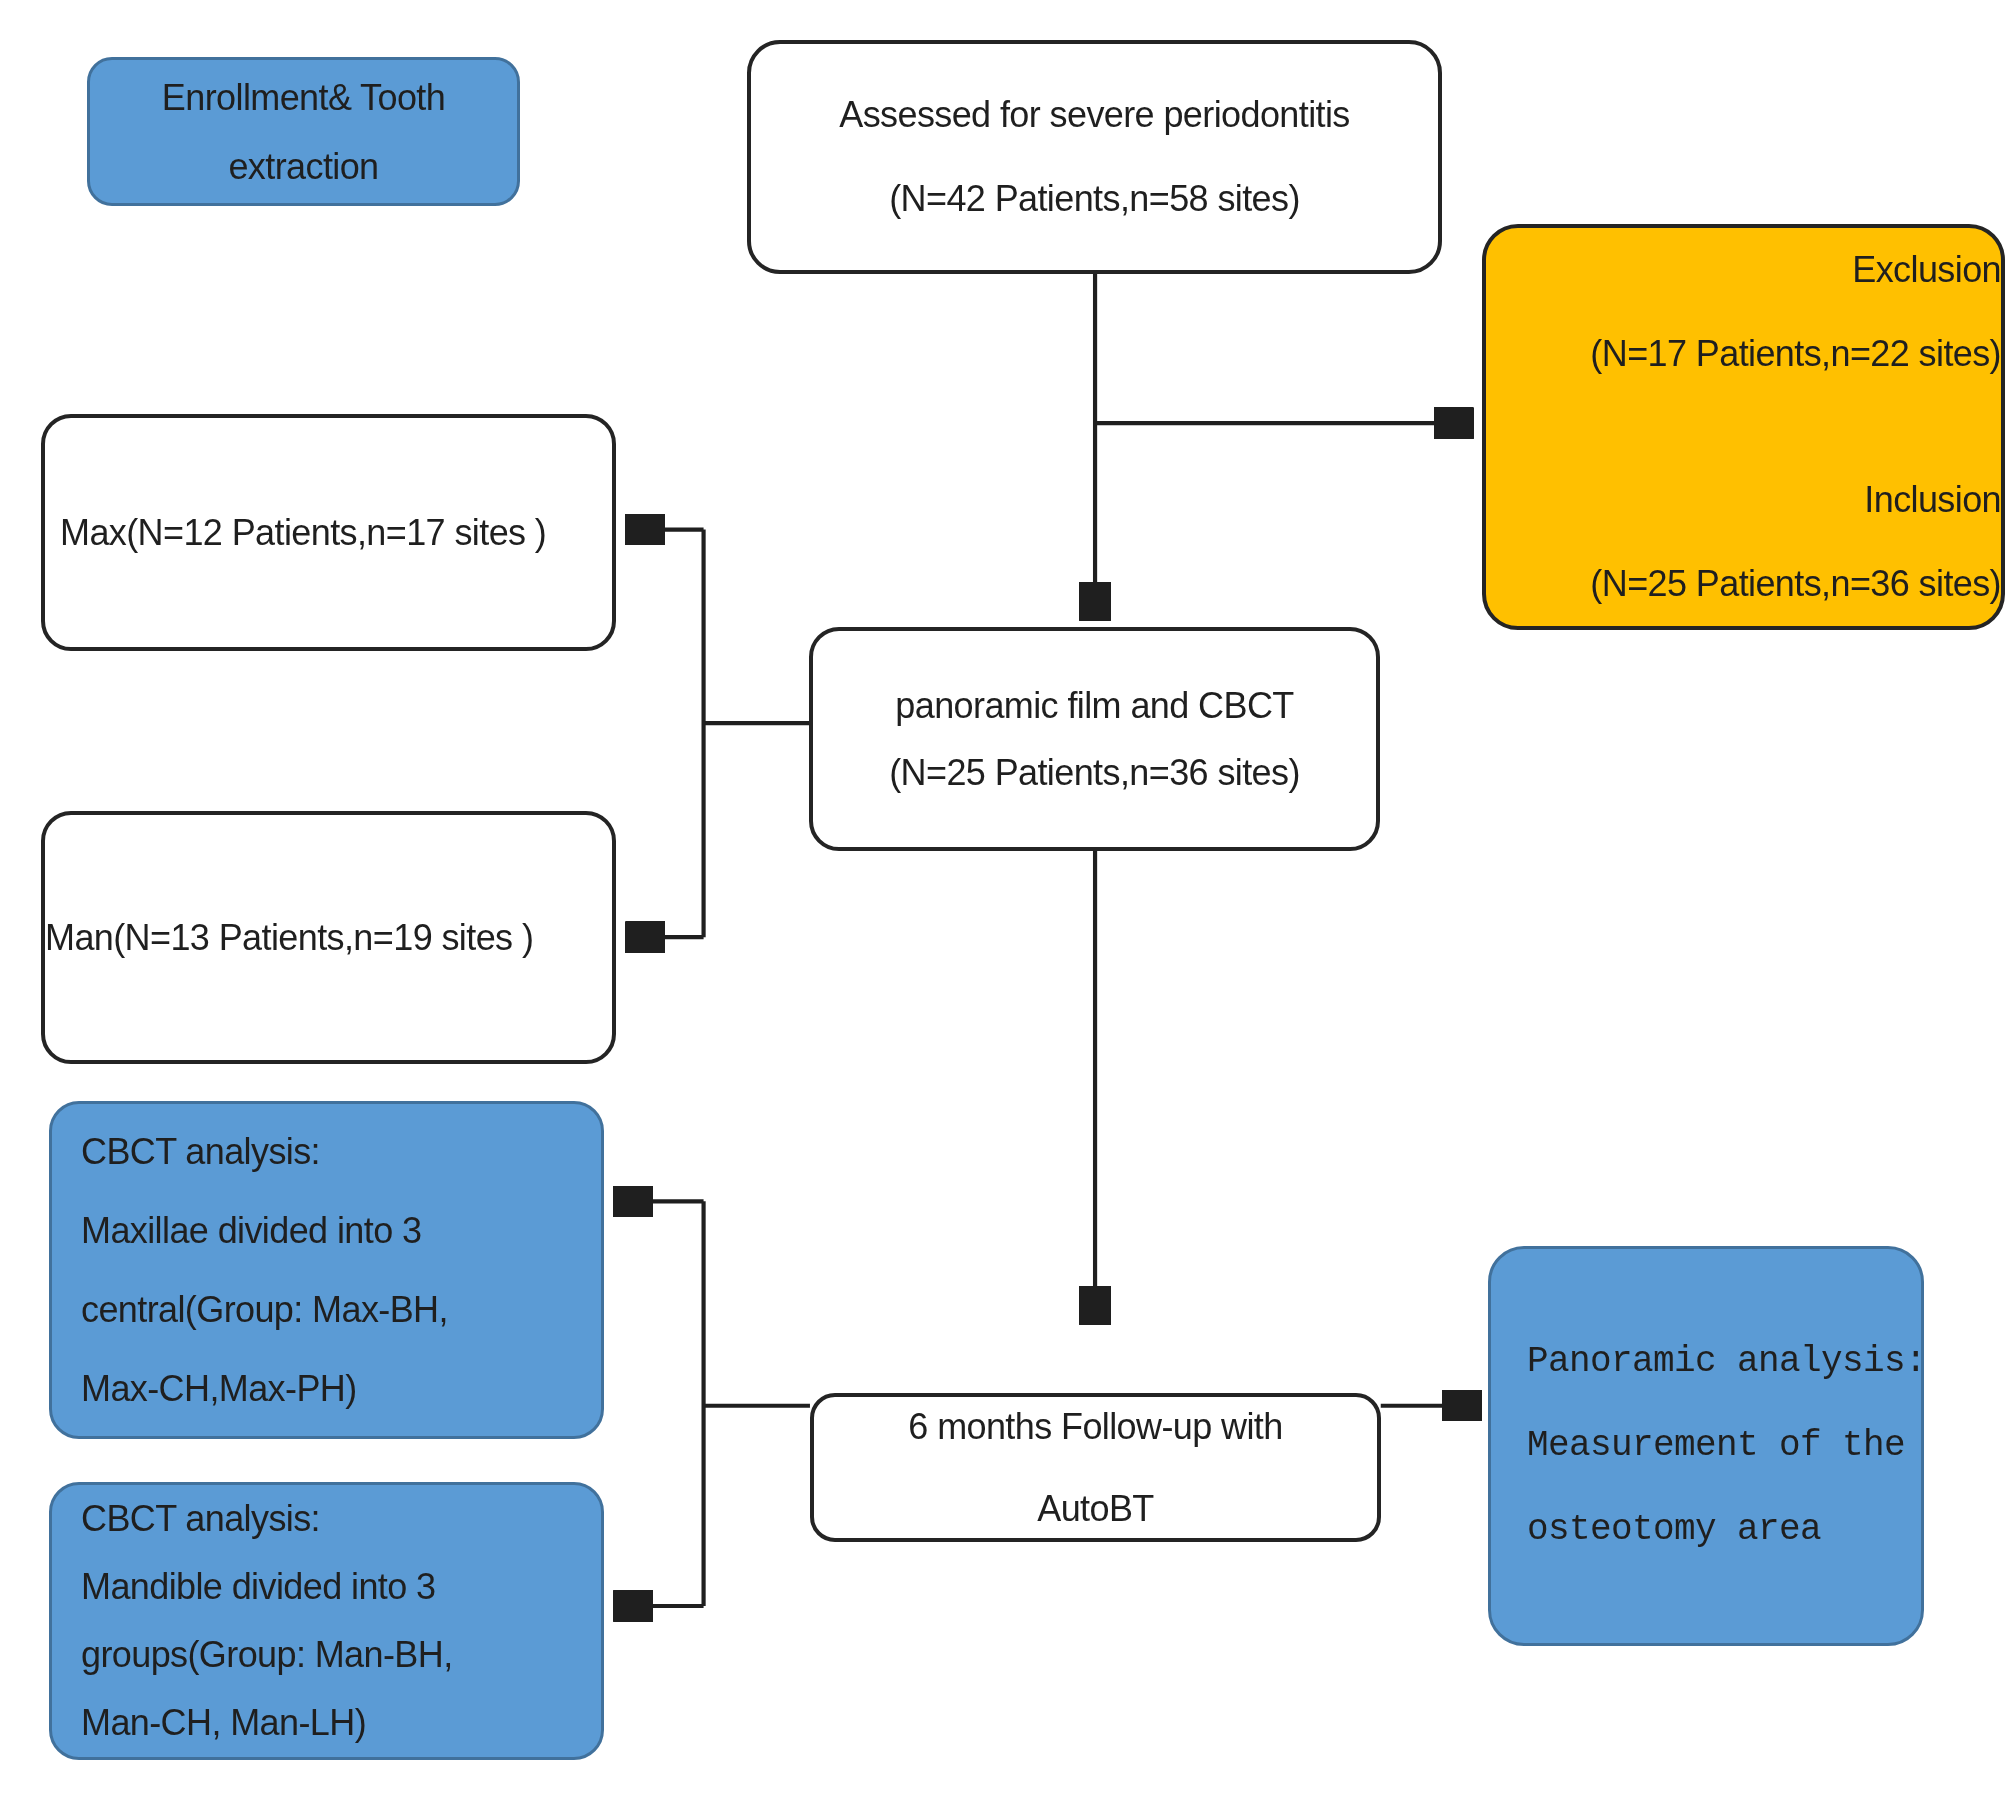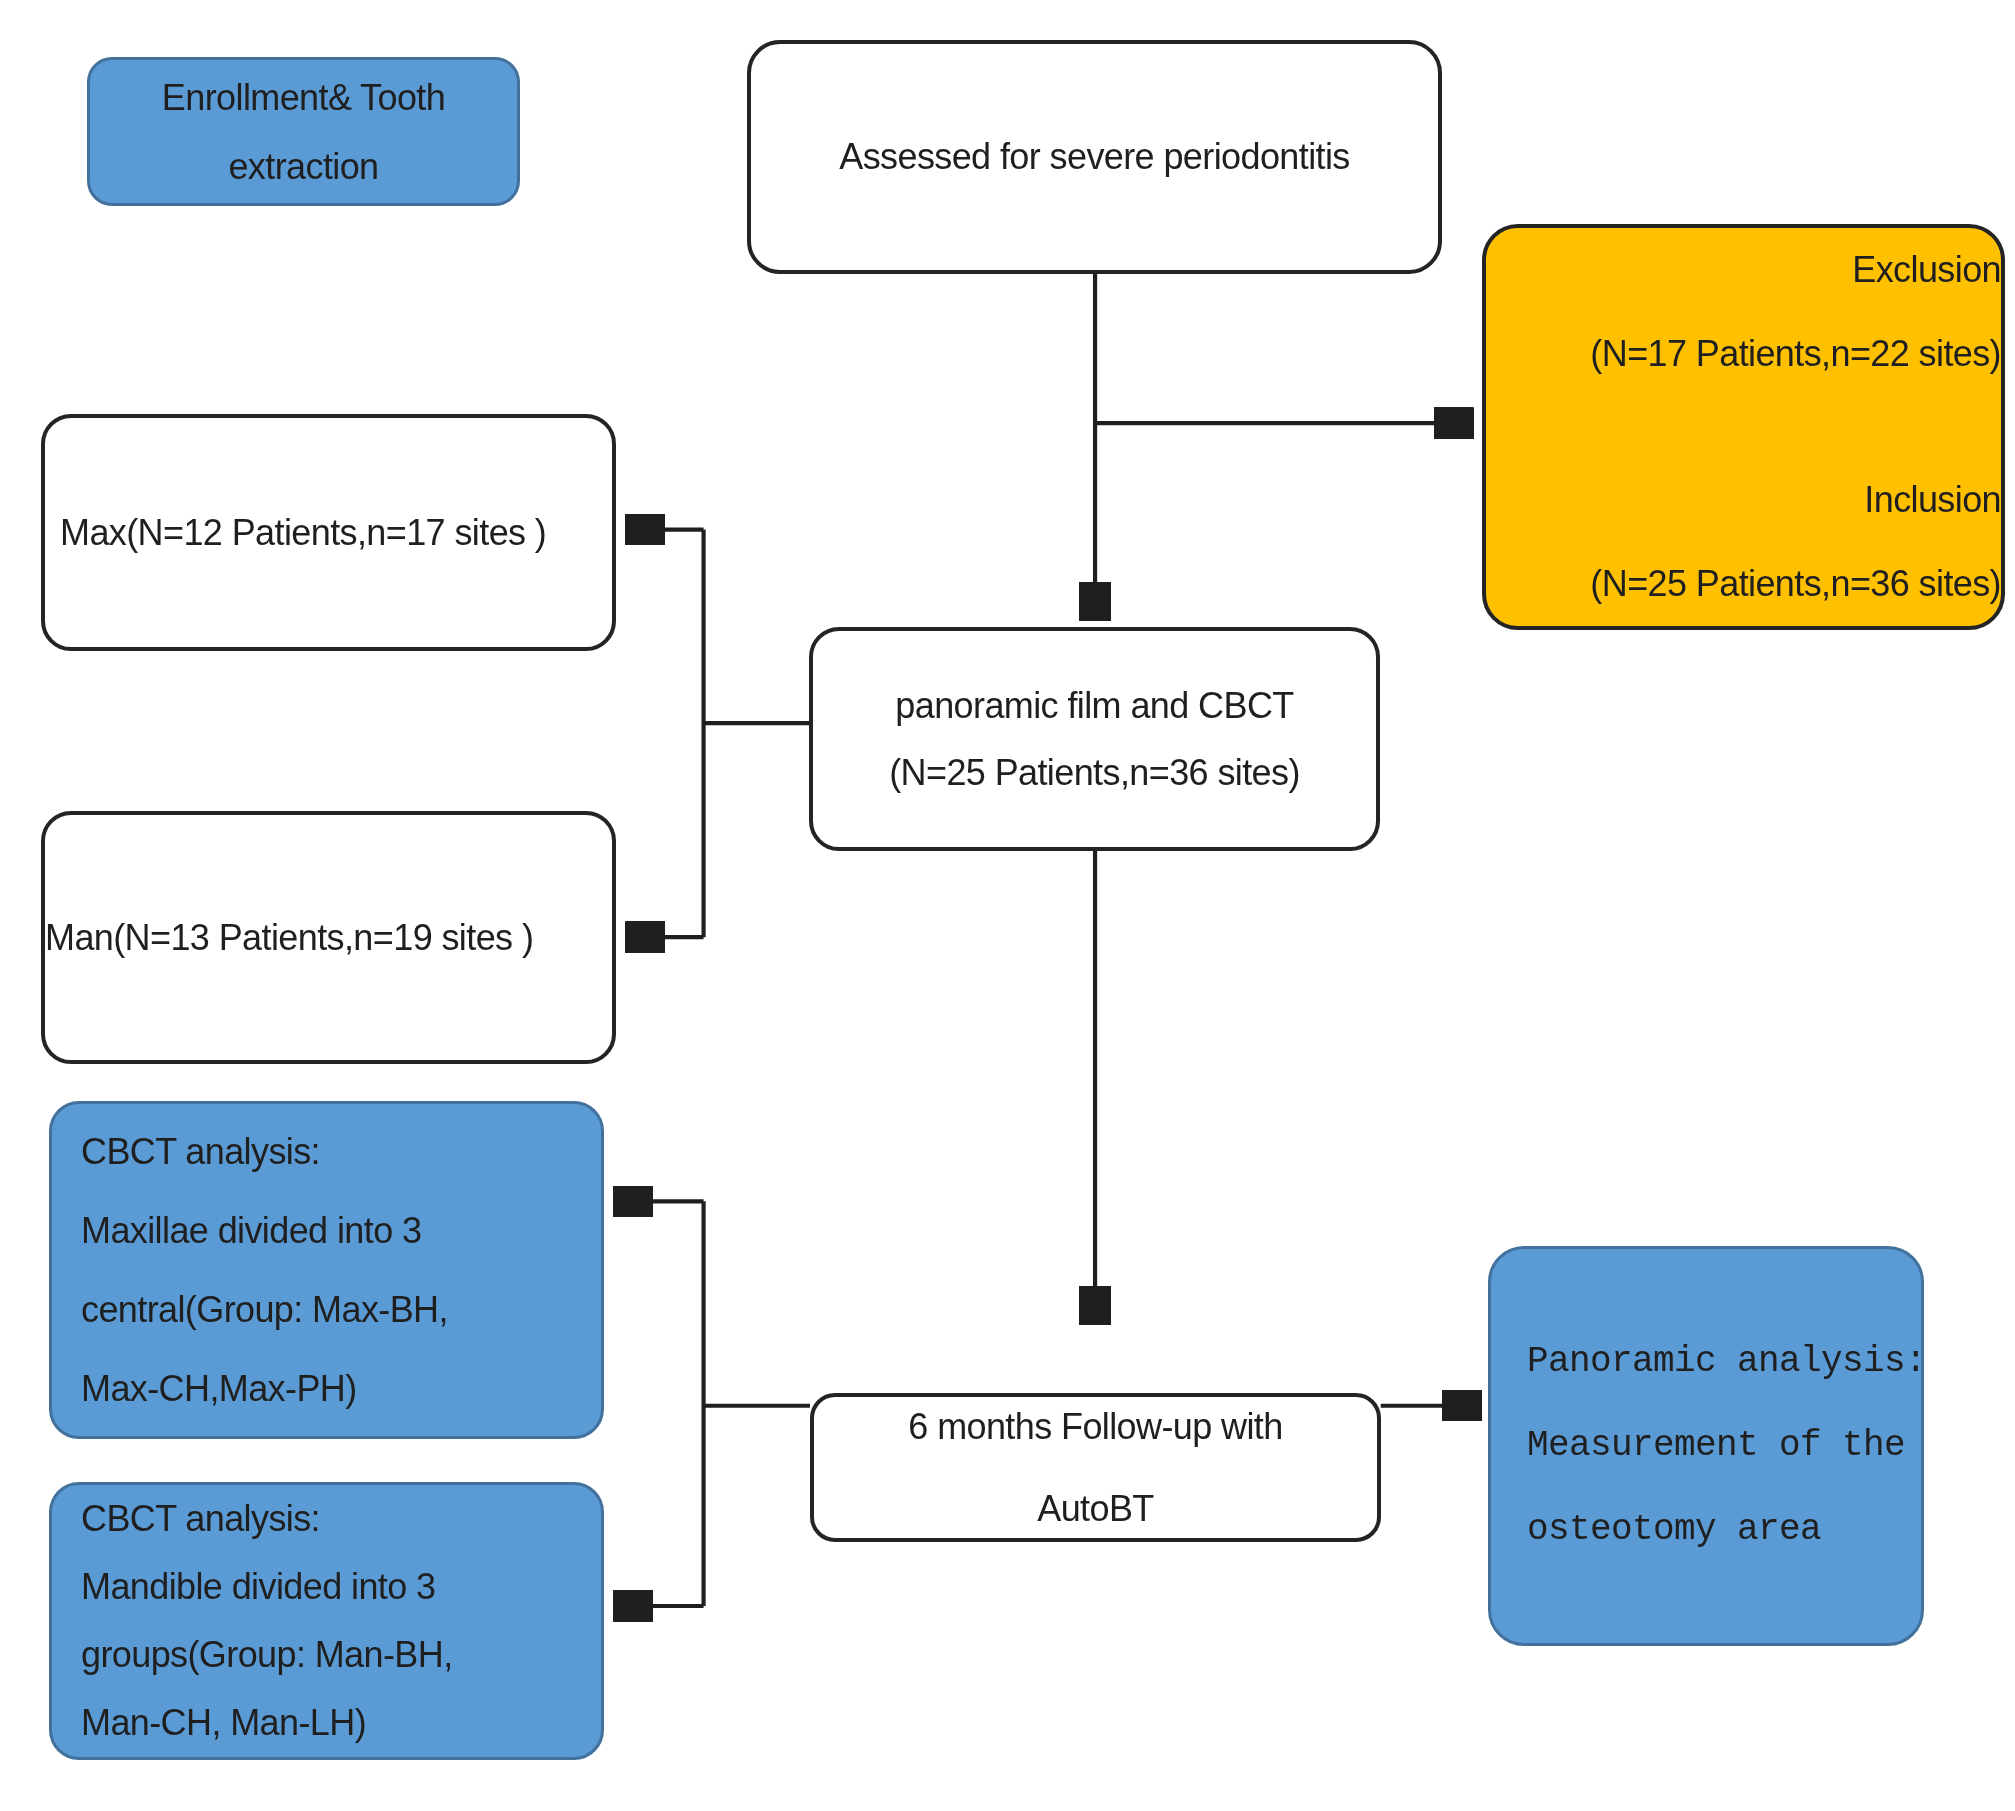--- a/index.html
+++ b/index.html
@@ -60,20 +60,21 @@
     <path d="M2310,2352 L2476,2352" marker-end="url(#arrow)"></path>
   </svg>
 
   <div class="box blue center" style="left:87px;top:57px;width:433px;height:149px;border-radius:25px;line-height:69px;">
     <div class="ln">Enrollment&amp; Tooth</div>
     <div class="ln">extraction</div>
   </div>
 
   <div class="box white center" style="left:747px;top:40px;width:695px;height:234px;border-radius:33px;line-height:84px;">
     <div class="ln">Assessed for severe periodontitis</div>
+    <div class="ln">(N=42 Patients,n=58 sites)</div>
   </div>
 
   <div class="box orange left" style="left:1482px;top:224px;width:523px;height:406px;border-radius:36px;line-height:84px;padding-left:24px;align-items:flex-end;">
     <div class="ln">Exclusion</div>
     <div class="ln">(N=17 Patients,n=22 sites)</div>
     <div class="spacer" style="height:66px;"></div>
     <div class="ln">Inclusion</div>
     <div class="ln">(N=25 Patients,n=36 sites)</div>
   </div>
 

